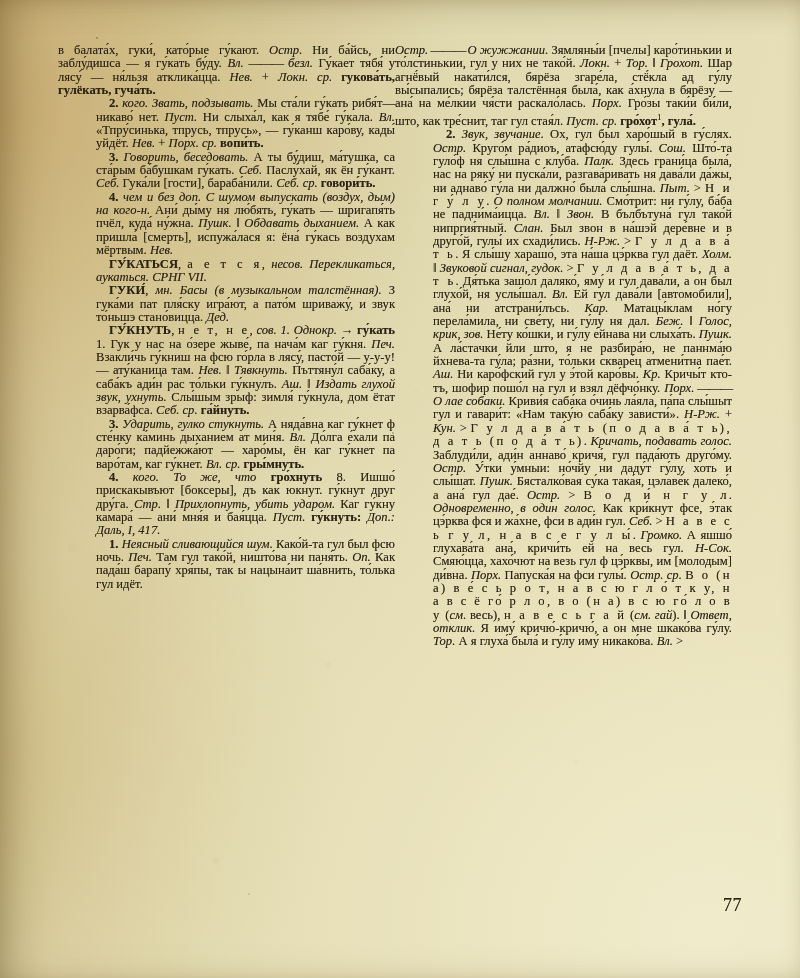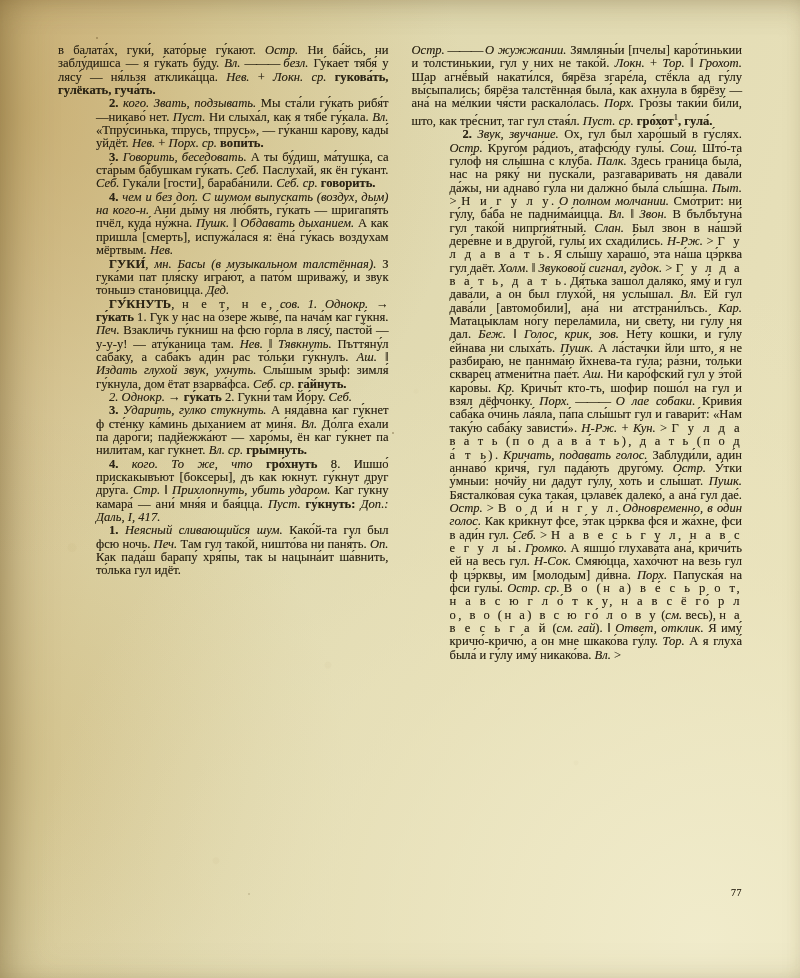--- a/index.html
+++ b/index.html
@@ -55,21 +55,21 @@
   }
 
   
   #columns {
     position: absolute;
     left: 58px;
     top: 44px;
     width: 684px;
     height: 858px;
     display: flex;
-    gap: 23px;
+    gap: 0;
   }
   .col {
     width: 337px;
     font-size: 12.6px;
     line-height: 13.35px;
     text-align: justify;
     text-justify: inter-word;
     hyphens: manual;
     -webkit-hyphens: manual;
   }
@@ -84,22 +84,22 @@
   .sp   { letter-spacing: 2.4px; }
   .sup  { font-size: 8.5px; vertical-align: super; }
   .dash { letter-spacing: -1px; }
 
   
   .col { text-shadow: 0 0 .55px rgba(43,36,21,.45); }
 
   #folio {
     position: absolute;
     right: 58px;
-    bottom: 80px;
-    font-size: 10px;
+    bottom: 62px;
+    font-size: 18px;
     font-weight: normal;
     letter-spacing: .5px;
     color: #2b2415;
     text-shadow: 0 0 .6px rgba(43,36,21,.5);
   }
 </style>
 </head>
 <body>
 
 <div id="page">
@@ -111,24 +111,24 @@
   <div class="speck" style="left:248px;top:893px;width:2px;height:2px;opacity:.5;"></div>
   <div class="speck" style="left:634px;top:148px;width:1px;height:1px;opacity:.5;"></div>
 
   <div id="columns">
 
     <div class="col" id="col-left">
         <p class="hang"><span>в балата́х, гуки́, като́рые гу́кают. </span><span class="gram">Остр.</span><span> Ни ба́йсь, ни заблу́дишса — я гу́кать бу́ду. </span><span class="gram">Вл.</span><span class="dash"> ——— </span><span class="gram">безл.</span><span> Гу́кает тябя́ у лясу́ — ня́льзя атклика́цца. </span><span class="gram">Нев.</span><span> + </span><span class="gram">Локн. ср.</span><span class="bld"> гукова́ть, гулёкать, гуча́ть.</span></p>
         <p class="ind"><span class="bld">2.</span><span class="gram"> кого. Звать, подзывать.</span><span> Мы ста́ли гу́кать рибя́т—никаво́ нет. </span><span class="gram">Пуст.</span><span> Ни слыха́л, как я тябе́ гу́кала. </span><span class="gram">Вл.</span><span> «Тпру́синька, тпрусь, тпрусь», — гу́канш каро́ву, кады́ уйдёт. </span><span class="gram">Нев.</span><span> + </span><span class="gram">Порх. ср.</span><span class="bld"> вопи́ть.</span></p>
         <p class="ind"><span class="bld">3.</span><span class="gram"> Говорить, беседовать.</span><span> А ты бу́диш, ма́тушка, са ста́рым ба́бушкам гу́кать. </span><span class="gram">Себ.</span><span> Паслу́хай, як ён гу́кант. </span><span class="gram">Себ.</span><span> Гука́ли [гости], бараба́нили. </span><span class="gram">Себ. ср.</span><span class="bld"> говори́ть.</span></p>
         <p class="ind"><span class="bld">4.</span><span class="gram"> чем и без доп. С шумом выпускать (воздух, дым) на кого-н.</span><span> Ани́ ды́му ня лю́бять, гу́кать — шригапя́ть пчёл, куда́ ну́жна. </span><span class="gram">Пушк.</span><span> ‖ </span><span class="gram">Обдавать дыханием.</span><span> А как пришла́ [смерть], испужа́лася я: ёна́ гу́кась воздухам мёртвым. </span><span class="gram">Нев.</span></p>
+        <p class="ind"><span class="bld">ГУ́КАТЬСЯ</span><span>, </span><span class="sp">а е т с я</span><span>, </span><span class="gram">несов. Перекликаться, аукаться. СРНГ VII.</span></p>
         <p class="ind"><span class="bld">ГУКИ́</span><span>, </span><span class="gram">мн. Басы (в музыкальном талстённая).</span><span> З гука́ми пат пля́ску игра́ют, а пато́м шриважу́, и звук то́ньшэ стано́вицца. </span><span class="gram">Дед.</span></p>
         <p class="ind"><span class="bld">ГУ́КНУТЬ</span><span>, </span><span class="sp">н е т, н е</span><span>, </span><span class="gram">сов.</span><span> </span><span class="gram">1. Однокр. →</span><span class="bld"> гу́кать </span><span>1.</span><span> Гук у нас на о́зере жыве́, па нача́м каг гу́кня. </span><span class="gram">Печ.</span><span> Взакли́чь гу́книш на фсю го́рла в лясу́, пасто́й — у-у-у! — ату́каница там. </span><span class="gram">Нев.</span><span> ‖ </span><span class="gram">Тявкнуть.</span><span> Пъттяну́л саба́ку, а саба́къ ади́н рас то́льки гу́кнулъ. </span><span class="gram">Аш.</span><span> ‖ </span><span class="gram">Издать глухой звук, ухнуть.</span><span> Слы́шым зрыф: зимля́ гу́кнула, дом ётат взарва́фса. </span><span class="gram">Себ. ср.</span><span class="bld"> га́йнуть.</span></p>
-        <p class="ind"><span class="gram">2. Однокр.</span><span> → </span><span class="bld">гу́кать </span><span>2.</span><span> Гукни́ там Йо́ру. </span><span class="gram">Себ.</span></p>
-        <p class="ind"><span class="bld">3.</span><span class="gram"> Ударить, гулко стукнуть.</span><span> А няда́вна каг гу́кнет ф сте́нку ка́минь дыханием ат мин́я. </span><span class="gram">Вл.</span><span> До́лга е́хали па даро́ги; падйежжа́ют — харо́мы, ён каг гу́кнет па нили́там, каг гу́кнет. </span><span class="gram">Вл. ср.</span><span class="bld"> гры́мнуть.</span></p>
+        <p class="ind"><span class="bld">3.</span><span class="gram"> Ударить, гулко стукнуть.</span><span> А няда́вна каг гу́кнет ф сте́нку ка́минь дыханием ат мин́я. </span><span class="gram">Вл.</span><span> До́лга е́хали па даро́ги; падйежжа́ют — харо́мы, ён каг гу́кнет па варо́там, каг гу́кнет. </span><span class="gram">Вл. ср.</span><span class="bld"> гры́мнуть.</span></p>
         <p class="ind"><span class="bld">4.</span><span class="gram"> кого. То же, что </span><span class="bld">гро́хнуть </span><span>8.</span><span> Ишшо́ прискакывъют [боксеры], дъ как юкнут. гу́кнут друг дру́га. </span><span class="gram">Стр.</span><span> ‖ </span><span class="gram">Прихлопнуть, убить ударом.</span><span> Каг гу́кну камара́ — ани́ мня́я и бая́цца. </span><span class="gram">Пуст.</span><span class="bld"> гу́кнуть: </span><span class="gram">Доп.: Даль, I, 417.</span></p>
         <p class="ind"><span class="bld">1.</span><span class="gram"> Неясный сливающийся шум.</span><span> Како́й-та гул был фсю ночь. </span><span class="gram">Печ.</span><span> Там гул тако́й, ништо́ва ни паня́ть. </span><span class="gram">Оп.</span><span> Как пада́ш барапу́ хря́пы, так ы нацына́ит ша́внить, то́лька гул идёт.</span></p>
       </div>
 
     <div class="col" id="col-right">
         <p class="hang"><span class="gram">Остр.</span><span class="dash"> ——— </span><span class="gram">О жужжании.</span><span> Зямляны́и [пчелы] каро́тинькии и то́лстинькии, гул у них не тако́й. </span><span class="gram">Локн.</span><span> + </span><span class="gram">Тор.</span><span> ‖ </span><span class="gram">Грохот.</span><span> Шар агнё́вый накати́лся, бярёза згаре́ла, стё́кла ад гу́лу вы́сыпались; бярёза талстённая была́, как а́хнула в бярёзу — ана́ на ме́лкии чя́сти раскало́лась. </span><span class="gram">Порх.</span><span> Гро́зы таки́и би́ли, што, как тре́снит, таг гул стая́л. </span><span class="gram">Пуст. ср.</span><span class="bld"> гро́хот</span><span class="sup">1</span><span class="bld">, гула́.</span></p>
         <p class="ind"><span class="bld">2.</span><span class="gram"> Звук, звучание.</span><span> Ох, гул был харо́шый в гу́слях. </span><span class="gram">Остр.</span><span> Круго́м ра́диоъ, атафсю́ду гулы́. </span><span class="gram">Сош.</span><span> Што́-та гуло́ф ня слы́шна с клу́ба. </span><span class="gram">Палк.</span><span> Здесь грани́ца была́, нас на ряку́ ни пуска́ли, разгава́ривать ня дава́ли да́жы, ни аднаво́ гу́ла ни далжно́ была́ слы́шна. </span><span class="gram">Пыт.</span><span> &gt; </span><span class="sp">Н и  г у́ л у</span><span>. </span><span class="gram">О полном молчании.</span><span> Смо́трит: ни гу́лу, ба́ба не падни́ма́ицца. </span><span class="gram">Вл.</span><span> ‖ </span><span class="gram">Звон.</span><span> В бълбътуна́ гул тако́й нипprия́тный. </span><span class="gram">Слан.</span><span> Был звон в на́шэй дере́вне и в друго́й, гулы́ их схади́лись. </span><span class="gram">Н-Рж.</span><span> &gt; </span><span class="sp">Г у л  д а в а́ т ь</span><span>. Я слы́шу харашо́, эта на́ша цэ́рква гул даёт. </span><span class="gram">Холм.</span><span> ‖ </span><span class="gram">Звуковой сигнал, гудок.</span><span> &gt; </span><span class="sp">Г у л  д а в а́ т ь, д а т ь</span><span>. Дя́тька зашо́л даляко́, яму́ и гул дава́ли, а он был глухо́й, ня услы́шал. </span><span class="gram">Вл.</span><span> Ей гул дава́ли [автомобили], ана́ ни атстрани́лъсь. </span><span class="gram">Кар.</span><span> Матацы́клам но́гу перела́мила, ни све́ту, ни гу́лу ня дал. </span><span class="gram">Беж.</span><span> ‖ </span><span class="gram">Голос, крик, зов.</span><span> Не́ту ко́шки, и гу́лу е́йнава ни слыха́ть. </span><span class="gram">Пушк.</span><span> А ла́стачки йли што, я не разбира́ю, не паннма́ю йхнева-та гу́ла; ра́зни, то́льки скваре́ц атмени́тна пае́т. </span><span class="gram">Аш.</span><span> Ни каро́фский гул у э́той каро́вы. </span><span class="gram">Кр.</span><span> Кричы́т кто-тъ, шофир пошо́л на гул и взял дёфчо́нку. </span><span class="gram">Порх.</span><span class="dash"> ——— </span><span class="gram">О лае собаки.</span><span> Криви́я саба́ка о́чинь ла́яла, па́па слы́шыт гул и гавари́т: «Нам таку́ю саба́ку зависти́». </span><span class="gram">Н-Рж.</span><span> + </span><span class="gram">Кун.</span><span> &gt; </span><span class="sp">Г у л  д а в а́ т ь (п о д а в а́ т ь),  д а т ь  (п о д а́ т ь)</span><span>. </span><span class="gram">Кричать, подавать голос.</span><span> Заблуди́ли, ади́н аннаво́ кричя́, гул пада́ють друго́му. </span><span class="gram">Остр.</span><span> У́тки у́мныи: но́чйу ни даду́т гу́лу, хоть и слы́шат. </span><span class="gram">Пушк.</span><span> Бясталко́вая су́ка така́я, цэлаве́к далеко́, а ана́ гул дае́. </span><span class="gram">Остр.</span><span> &gt; </span><span class="sp">В  о д и́ н  г у л</span><span>. </span><span class="gram">Одновременно, в один голос.</span><span> Как кри́кнут фсе, э́так цэ́рква фся и жа́хне, фси в ади́н гул. </span><span class="gram">Себ.</span><span> &gt; </span><span class="sp">Н а  в е с ь  г у л,  н а  в с е  г у л ы́</span><span>. </span><span class="gram">Громко.</span><span> А яшшо́ глухава́та ана́, кричи́ть ей на весь гул. </span><span class="gram">Н-Сок.</span><span> Смяю́цца, хахо́чют на везь гул ф цэ́рквы, им [молодым] ди́вна. </span><span class="gram">Порх.</span><span> Папуска́я на фси гулы́. </span><span class="gram">Остр. ср.</span><span> </span><span class="sp">В о  (н а)  в е́ с ь  р о т,  н а  в с ю  г л о́ т к у,  н а  в с ё  го́ р л о,  в о  (н а)  в с ю  го́ л о в у</span><span> (</span><span class="gram">см.</span><span> весь), </span><span class="sp">н а  в е с ь  г а й</span><span> (</span><span class="gram">см. гай</span><span>). ‖ </span><span class="gram">Ответ, отклик.</span><span> Я иму́ кричю́-кричю́, а он мне шкако́ва гу́лу. </span><span class="gram">Тор.</span><span> А я глуха́ была́ и гу́лу иму́ никако́ва. </span><span class="gram">Вл.</span><span> &gt;</span></p>
       </div>
 
   </div>

